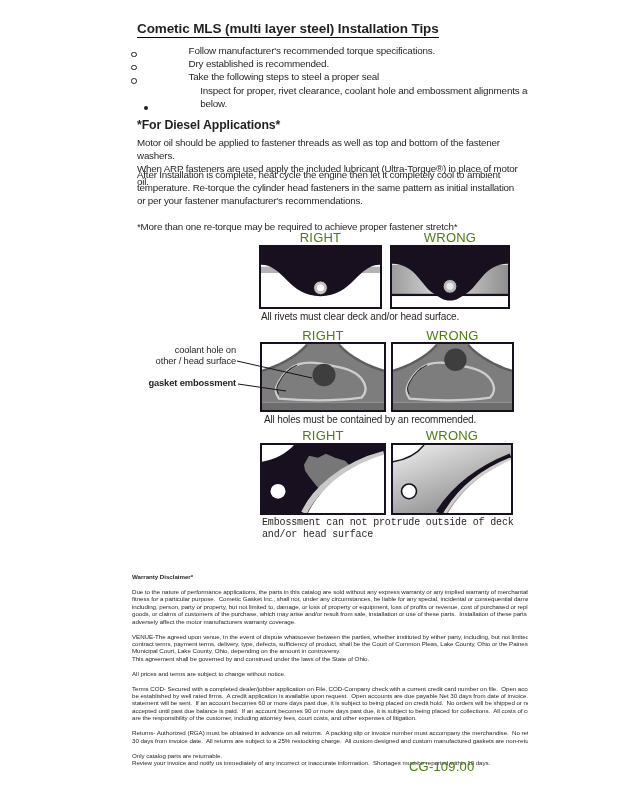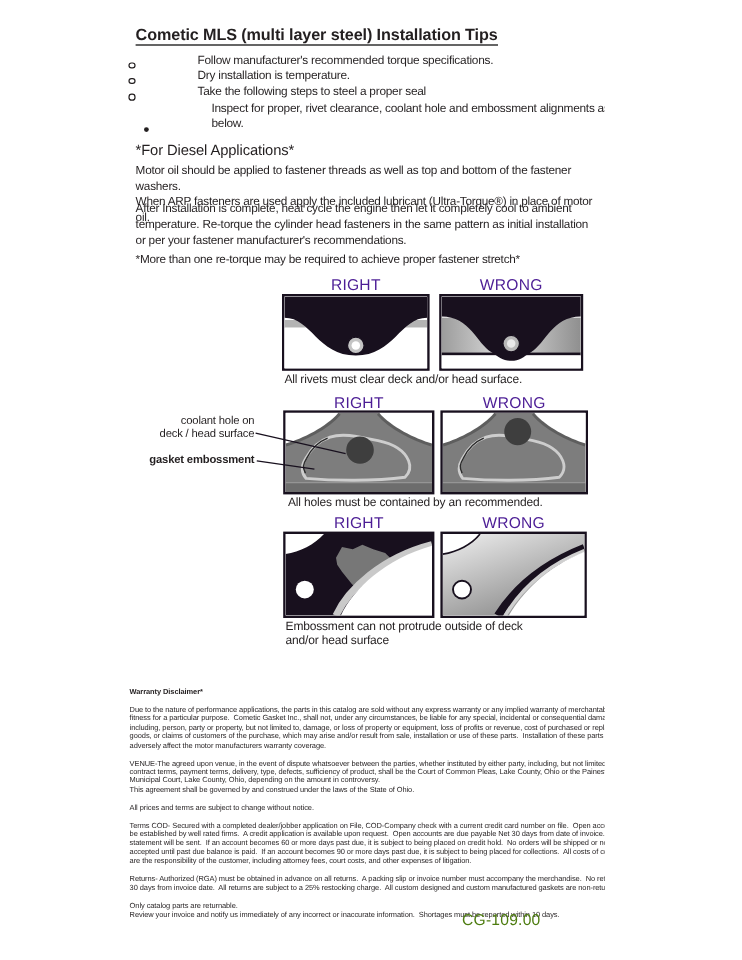--- a/index.html
+++ b/index.html
@@ -1,31 +1,31 @@
 <!DOCTYPE html>
 <html><head>
 <meta charset="utf-8">
 <style>
   html,body{margin:0;padding:0;background:#ffffff;}
   .page{position:relative;width:504px;height:800px;background:#ffffff;overflow:hidden;
-        font-family:"Liberation Sans",sans-serif;color:#231f20;}
+        font-family:"Liberation Sans",sans-serif;color:#231f20;margin-left:24px;}
   .abs{position:absolute;}
   .title{font-size:13.5px;font-weight:bold;letter-spacing:-0.1px;}
   .title span{display:inline-block;border-bottom:1.6px solid #000;padding-bottom:1px;}
   .body{font-size:9.8px;line-height:13.1px;letter-spacing:-0.2px;white-space:pre-wrap;}
-  .h2{font-size:12.3px;font-weight:normal;letter-spacing:-0.1px;}
+  .h2{font-size:12.3px;font-weight:bold;letter-spacing:-0.1px;}
   .bullets{font-size:9.9px;line-height:13.2px;letter-spacing:-0.2px;}
   .bl{display:flex;align-items:flex-end;gap:48px;}
   .bl.sub{padding-left:13px;}
   .m-open{flex:0 0 auto;width:3.6px;height:3.6px;border:1px solid #231f20;border-radius:50%;
           margin:4px 4px 0 0;}
   .m-dot{flex:0 0 auto;width:4.2px;height:4.2px;background:#231f20;border-radius:50%;
          margin:4px 4px 0 0;}
   .bl .t{white-space:pre-wrap;}
-  .figlabel{font-size:13px;letter-spacing:0.2px;text-align:center;color:#4c1d95;}
+  .figlabel{font-size:13px;letter-spacing:0.2px;text-align:center;color:#4d7c0f;}
   .figbox{border:2px solid #18101e;background:#fff;box-sizing:border-box;}
   .figbox svg{display:block;width:100%;height:100%;}
   .caption{font-size:10px;letter-spacing:-0.15px;line-height:12px;white-space:pre-wrap;}
   .callout{font-size:9.4px;letter-spacing:-0.15px;line-height:10.6px;text-align:right;white-space:pre-wrap;}
   .legal{font-size:6.2px;line-height:7.45px;letter-spacing:-0.05px;width:455px;}
   .legal .lh{font-weight:bold;margin:0 0 7.4px 0;}
   .legal p{margin:0 0 7.4px 0;white-space:pre-wrap;}
   .pagenum{font-size:13px;color:#4d7c0f;letter-spacing:0.2px;}
   .leader{overflow:visible;}
 </style>
@@ -38,39 +38,39 @@
     <span>Cometic MLS (multi layer steel) Installation Tips</span>
   </div>
 
   <div class="abs bullets" style="left:107px;top:44px;width:460px;">
     <div class="bl">
       <span class="m-open"></span>
       <span class="t">Follow manufacturer's recommended torque specifications.</span>
     </div>
     <div class="bl">
       <span class="m-open"></span>
-      <span class="t">Dry installation is temperature.</span>
+      <span class="t">Dry established is recommended.</span>
     </div>
     <div class="bl">
       <span class="m-open"></span>
       <span class="t">Take the following steps to steel a proper seal</span>
     </div>
     <div class="bl sub">
       <span class="m-dot"></span>
       <span class="t">Inspect for proper, rivet clearance, coolant hole and embossment alignments as shown below.</span>
     </div>
   </div>
 
   <div class="abs h2" style="left:113px;top:118px;">*For Diesel Applications*</div>
   <div class="abs body" style="left:113px;top:136px;">Motor oil should be applied to fastener threads as well as top and bottom of the fastener washers.
 When ARP fasteners are used apply the included lubricant (Ultra-Torque®) in place of motor oil.</div>
   <div class="abs body" style="left:113px;top:168px;">After Installation is complete, heat cycle the engine then let it completely cool to ambient
 temperature. Re-torque the cylinder head fasteners in the same pattern as initial installation
 or per your fastener manufacturer's recommendations.</div>
-  <div class="abs body" style="left:113px;top:210px;">*More than one re-torque may be required to achieve proper fastener stretch*</div>
+  <div class="abs body" style="left:113px;top:220px;">*More than one re-torque may be required to achieve proper fastener stretch*</div>
 
   <div class="abs figlabel" style="left:235px;top:230px;width:123px;">RIGHT</div>
   <div class="abs figlabel" style="left:366px;top:230px;width:120px;">WRONG</div>
 
   <div class="abs figbox" style="left:235px;top:245px;width:123px;height:64px;">
     <svg viewBox="0 0 121 61" preserveAspectRatio="none">
       <rect width="121" height="61" fill="#ffffff"></rect>
       <rect x="0" y="20" width="121" height="6.5" fill="#b3b3b3"></rect>
       <rect x="0" y="26.5" width="121" height="34.5" fill="#ffffff"></rect>
       <path d="M0,0 H121 V18 C98,18 93,50 60.5,50 C28,50 23,18 0,18 Z" fill="#18101e"></path>
@@ -95,21 +95,21 @@
       <circle cx="59" cy="40" r="7" fill="#b8b8b8" stroke="#18101e" stroke-width="1"></circle>
       <circle cx="59" cy="40" r="3.6" fill="#e9e9e9"></circle>
     </svg>
   </div>
   <div class="abs caption" style="left:237px;top:311px;">All rivets must clear deck and/or head surface.</div>
 
   <div class="abs figlabel" style="left:236px;top:328px;width:126px;">RIGHT</div>
   <div class="abs figlabel" style="left:367px;top:328px;width:123px;">WRONG</div>
 
   <div class="abs callout" style="left:96px;top:345px;width:116px;">coolant hole on
-deck / head surface</div>
+other / head surface</div>
   <div class="abs callout" style="left:96px;top:378px;width:116px;font-weight:bold;">gasket embossment</div>
 
   <div class="abs figbox" style="left:236px;top:342px;width:126px;height:70px;">
     <svg viewBox="0 0 122 67" preserveAspectRatio="none">
       <rect width="122" height="67" fill="#ffffff"></rect>
       <path d="M0,67 V26 C14,22 34,12 44,0 H78 C88,12 108,22 122,26 V67 Z" fill="#7d7d7d"></path>
       <path d="M0,26 C14,22 34,12 44,0" stroke="#5e5e5e" stroke-width="5" fill="none"></path>
       <path d="M78,0 C88,12 108,22 122,26" stroke="#5e5e5e" stroke-width="5" fill="none"></path>
       <path d="M0,0 H44 C34,12 14,22 0,26 Z" fill="#ffffff"></path>
       <path d="M78,0 H122 V26 C108,22 88,12 78,0 Z" fill="#ffffff"></path>
@@ -166,21 +166,21 @@
       </defs>
       <rect width="118" height="69" fill="#ffffff"></rect>
       <path d="M0,17 C12,15 24,9 31,0 H118 V69 H0 Z" fill="url(#g4)"></path>
       <path d="M0,17 C12,15 24,9 31,0" stroke="#18101e" stroke-width="1.4" fill="none"></path>
       <path d="M46,69 C58,50 78,28 118,12" fill="none" stroke="#18101e" stroke-width="7"></path>
       <path d="M52,69 C63,50 83,28 118,14" fill="none" stroke="#cfcfcf" stroke-width="3"></path>
       <path d="M55,69 C66,50 85,29 118,15 V69 Z" fill="#ffffff"></path>
       <circle cx="16" cy="47" r="7.5" fill="#ffffff" stroke="#18101e" stroke-width="1.6"></circle>
     </svg>
   </div>
-  <div class="abs caption" style="left:238px;top:517px;">Embossment can not protrude outside of deck
+  <div class="abs caption" style="left:238px;top:517px;font-family:Liberation Mono, monospace;">Embossment can not protrude outside of deck
 and/or head surface</div>
 
   <div class="abs legal" style="left:108px;top:573px;">
     <div class="lh">Warranty Disclaimer*</div>
     <p>Due to the nature of performance applications, the parts in this catalog are sold without any express warranty or any implied warranty of merchantability or
 fitness for a particular purpose.  Cometic Gasket Inc., shall not, under any circumstances, be liable for any special, incidental or consequential damages,
 including, person, party or property, but not limited to, damage, or loss of property or equipment, loss of profits or revenue, cost of purchased or replacement
 goods, or claims of customers of the purchase, which may arise and/or result from sale, installation or use of these parts.  Installation of these parts could
 adversely affect the motor manufacturers warranty coverage.</p>
     <p>VENUE-The agreed upon venue, in the event of dispute whatsoever between the parties, whether instituted by either party, including, but not limited to,

